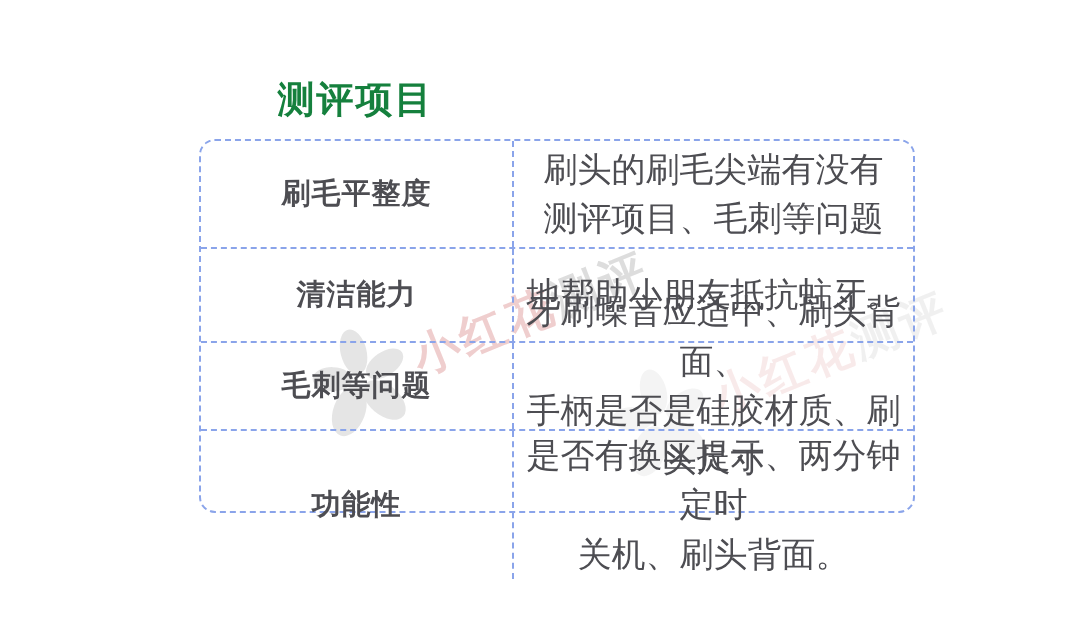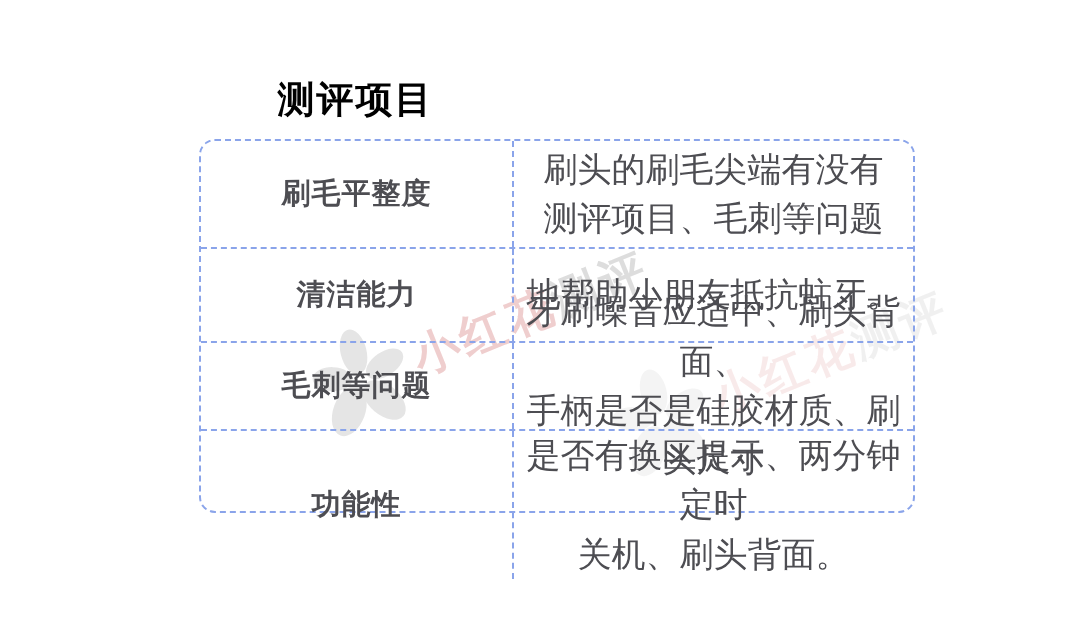--- a/index.html
+++ b/index.html
@@ -25,21 +25,21 @@
     height: 52px;
     display: flex;
     z-index: 2;
   }
   .header-cell {
     display: flex;
     align-items: center;
     justify-content: center;
     font-size: 37px;
     font-weight: 700;
-    color: #000000;
+    color: #15803d;
     letter-spacing: 2px;
   }
   .header-cell.c1 { width: 313px; }
   .header-cell.c2 { width: 403px; }
 
   
   .watermark {
     position: absolute;
     display: flex;
     align-items: center;

